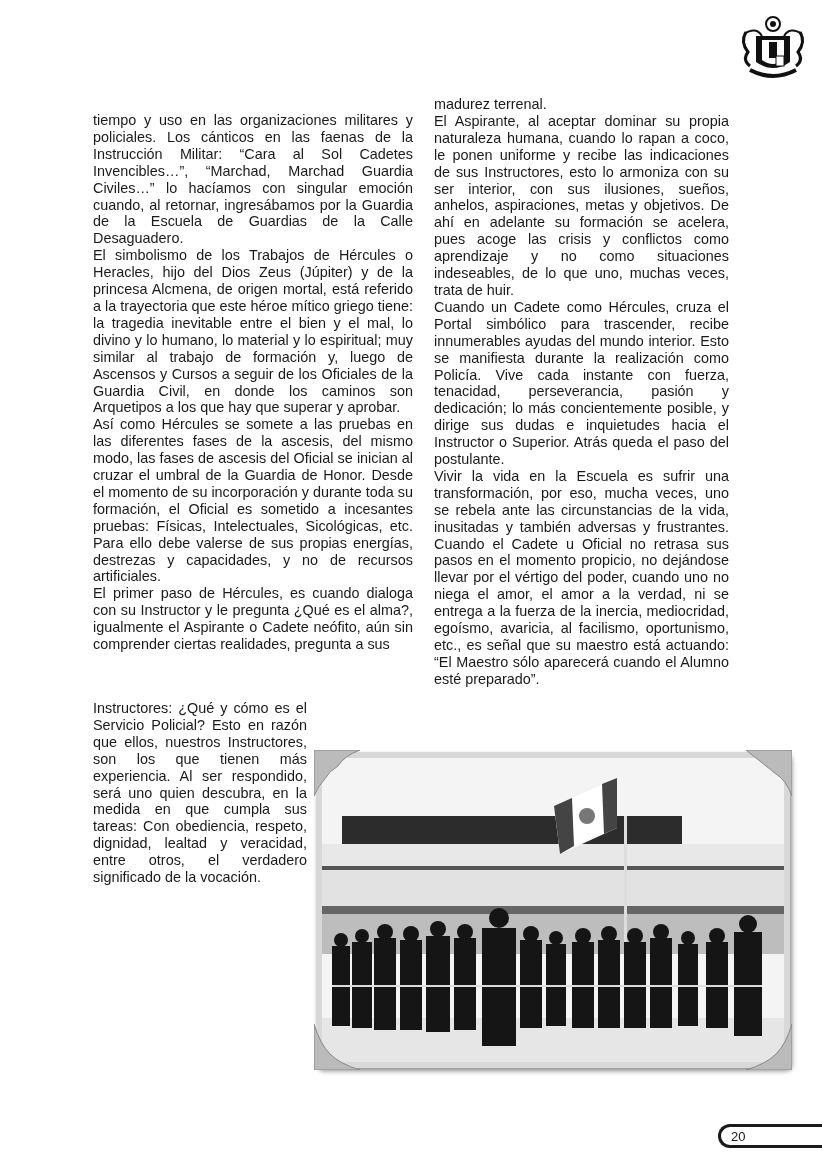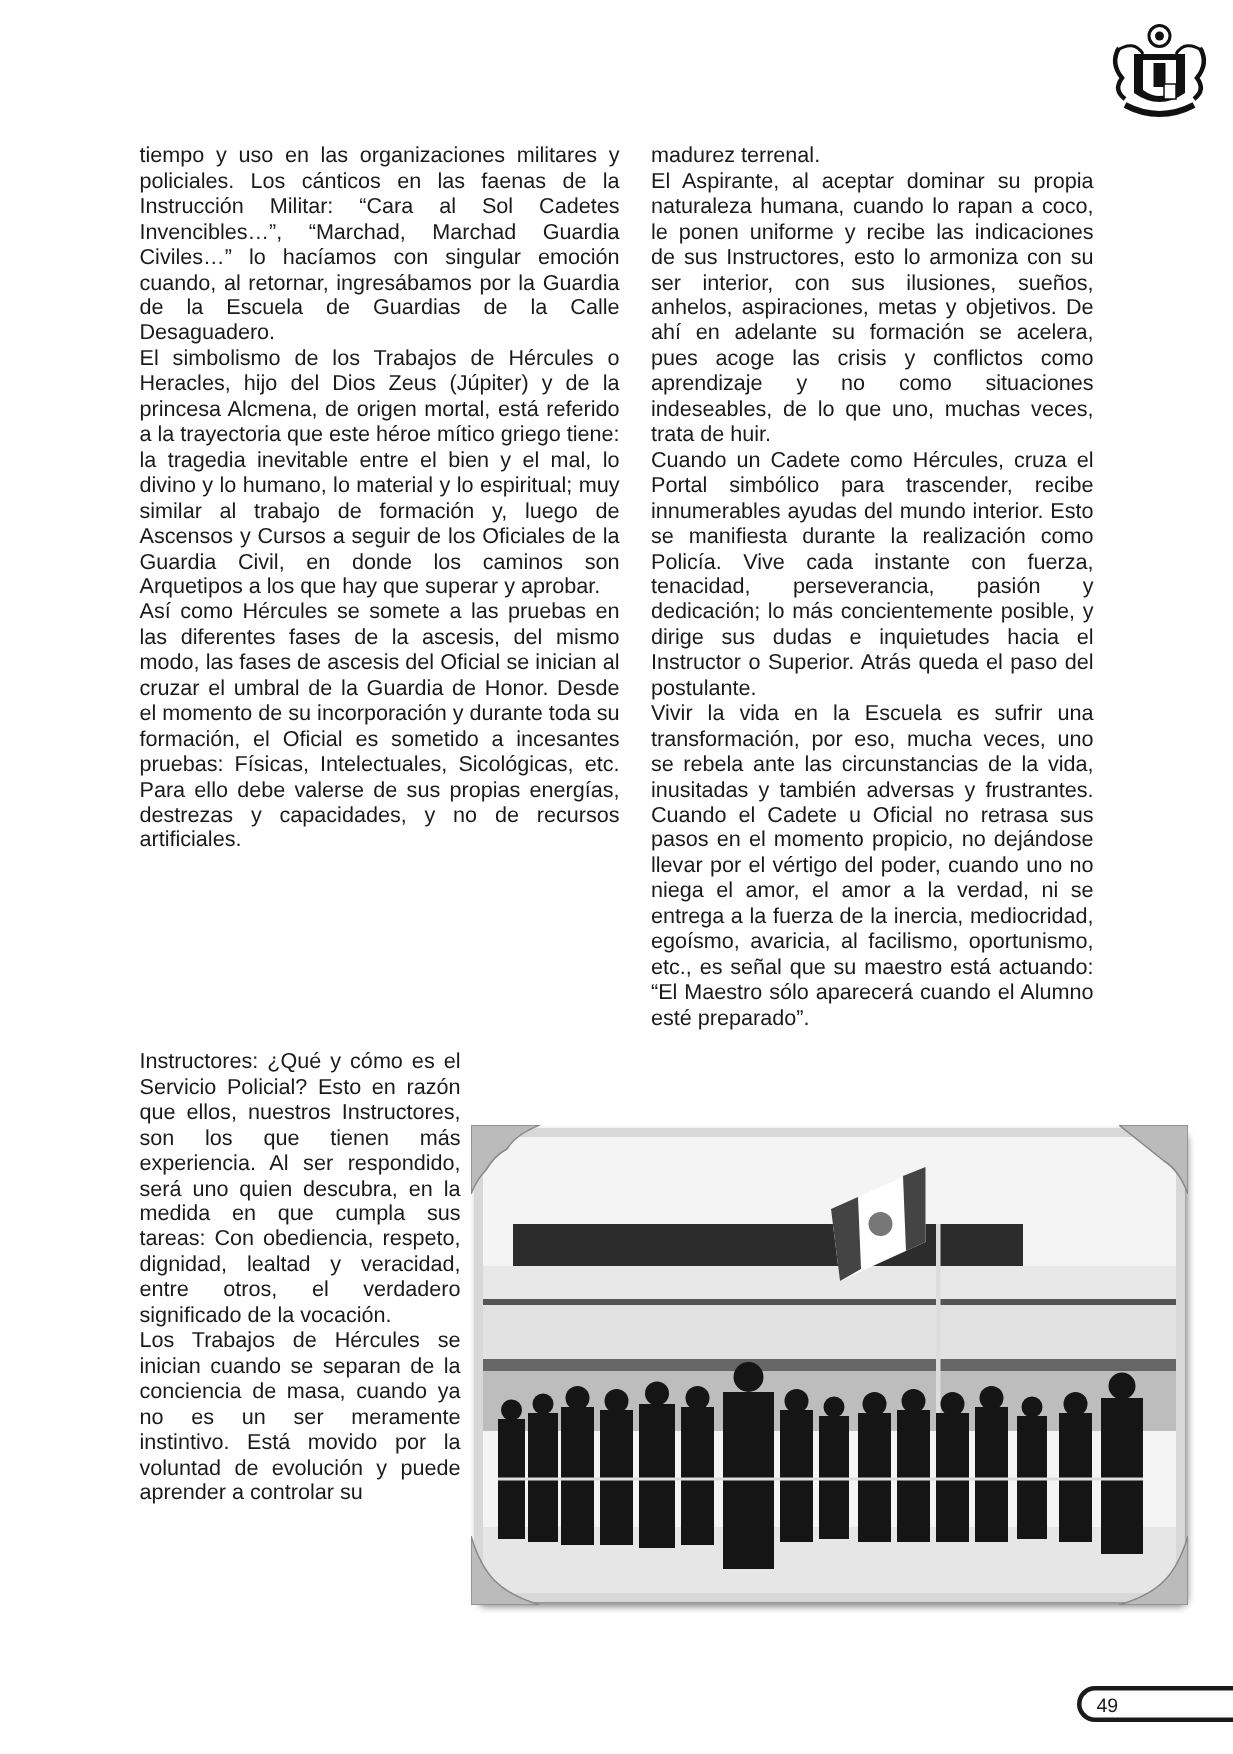--- a/index.html
+++ b/index.html
@@ -1,20 +1,20 @@
 <!DOCTYPE html>
 <html><head>
 <meta charset="utf-8">
 <style>
   html, body { margin: 0; padding: 0; }
   body { width: 822px; height: 1169px; background: #ffffff; position: relative; overflow: hidden;
          font-family: "Liberation Sans", sans-serif; color: #1a1a1a; }
   .col { position: absolute; font-size: 14.4px; line-height: 16.9px; text-align: justify; }
   .col p { margin: 0; }
-  .col-left-top { left: 93px; top: 96px; width: 320px; }
+  .col-left-top { left: 93px; top: 112px; width: 320px; }
   .col-left-narrow { left: 93px; top: 700px; width: 214px; }
   .col-right { left: 434px; top: 96px; width: 295px; }
   .bold { font-weight: normal; }
   .logo { position: absolute; left: 738px; top: 12px; width: 70px; height: 72px; }
   .photo-frame { position: absolute; left: 316px; top: 752px; width: 474px; height: 316px;
                  background: #d8d8d8; border-radius: 6px; box-shadow: 2px 3px 5px rgba(0,0,0,0.45); }
   .photo { position: absolute; left: 6px; top: 6px; right: 6px; bottom: 6px; overflow: hidden; background: #f2f2f2; }
   .corner { position: absolute; width: 46px; height: 46px; }
   .page-num { position: absolute; left: 718px; top: 1124px; width: 110px; height: 24px;
               border: 3px solid #1a1a1a; border-right: none; border-radius: 14px 0 0 14px; box-sizing: border-box; }
@@ -36,25 +36,25 @@
     <rect x="31" y="30" width="8" height="16" fill="#111"></rect>
     <rect x="38" y="44" width="8" height="10" fill="#fff" stroke="#111" stroke-width="1"></rect>
     <path d="M12 58 Q35 70 58 58" fill="none" stroke="#111" stroke-width="4"></path>
   </svg>
 </div>
 
 <div class="col col-left-top">
   <p>tiempo y uso en las organizaciones militares y policiales. Los cánticos en las faenas de la Instrucción Militar: “Cara al Sol Cadetes Invencibles…”, “Marchad, Marchad Guardia Civiles…” lo hacíamos con singular emoción cuando, al retornar, ingresábamos por la Guardia de la Escuela de Guardias de la Calle Desaguadero.</p>
   <p>El simbolismo de los Trabajos de Hércules o Heracles, hijo del Dios Zeus (Júpiter) y de la princesa Alcmena, de origen mortal, está referido a la trayectoria que este héroe mítico griego tiene: la tragedia inevitable entre el bien y el mal, lo divino y lo humano, lo material y lo espiritual; muy similar al trabajo de formación y, luego de Ascensos y Cursos a seguir de los Oficiales de la Guardia Civil, en donde los caminos son Arquetipos a los que hay que superar y aprobar.</p>
   <p>Así como Hércules se somete a las pruebas en las diferentes fases de la ascesis, del mismo modo, las fases de ascesis del Oficial se inician al cruzar el umbral de la Guardia de Honor. Desde el momento de su incorporación y durante toda su formación, el Oficial es sometido a incesantes pruebas: Físicas, Intelectuales, Sicológicas, etc. Para ello debe valerse de sus propias energías, destrezas y capacidades, y no de recursos artificiales.</p>
+  <p>El primer paso de Hércules, es cuando dialoga con su Instructor y le pregunta ¿Qué es el alma?, igualmente el Aspirante o Cadete neófito, aún sin comprender ciertas realidades, pregunta a sus</p>
 </div>
 
 <div class="col col-left-narrow">
   <p>Instructores: ¿Qué y cómo es el Servicio Policial? Esto en razón que ellos, nuestros Instructores, son los que tienen más experiencia. Al ser respondido, será uno quien descubra, en la medida en que cumpla sus tareas: Con obediencia, respeto, dignidad, lealtad y veracidad, entre otros, el verdadero significado de la vocación.</p>
-  <p>Los Trabajos de Hércules se inician cuando se separan de la conciencia de masa, cuando ya no es un ser meramente instintivo. Está movido por la voluntad de evolución y puede aprender a controlar su</p>
 </div>
 
 <div class="col col-right">
   <p>madurez terrenal.</p>
   <p>El Aspirante, al aceptar dominar su propia naturaleza humana, cuando lo rapan a coco, le ponen uniforme y recibe las indicaciones de sus Instructores, esto lo armoniza con su ser interior, con sus ilusiones, sueños, anhelos, aspiraciones, metas y objetivos. De ahí en adelante su formación se acelera, pues acoge las crisis y conflictos como aprendizaje y no como situaciones indeseables, de lo que uno, muchas veces, trata de huir.</p>
   <p>Cuando un Cadete como Hércules, cruza el Portal simbólico para trascender, recibe innumerables ayudas del mundo interior. Esto se manifiesta durante la realización como Policía. Vive cada instante con fuerza, tenacidad, perseverancia, pasión y dedicación; lo más concientemente posible, y dirige sus dudas e inquietudes hacia el Instructor o Superior. Atrás queda el paso del postulante.</p>
   <p><span>Vivir la vida en la Escuela es sufrir una transformación, por eso, mucha veces, uno se rebela ante las circunstancias de la vida, inusitadas y también adversas y frustrantes. Cuando el Cadete u Oficial no retrasa sus pasos en el momento propicio, no dejándose llevar por el vértigo del poder, cuando uno no niega el amor, el amor a la verdad, ni se entrega a la fuerza de la inercia, mediocridad, egoísmo, avaricia, al facilismo, oportunismo, etc., es señal que su maestro está actuando: </span><span class="bold">“El Maestro sólo aparecerá cuando el Alumno esté preparado”</span><span>.</span></p>
 </div>
 
 <div class="photo-frame">
@@ -126,14 +126,14 @@
   </svg>
   <svg class="corner" style="left:-2px;bottom:-2px;" viewBox="0 0 46 46">
     <path d="M0 0 L0 46 L46 46 Q26 40 16 30 Q6 20 0 0 Z" fill="#bbb" stroke="#888"></path>
   </svg>
   <svg class="corner" style="right:-2px;bottom:-2px;" viewBox="0 0 46 46">
     <path d="M46 0 L46 46 L0 46 Q20 40 30 30 Q40 20 46 0 Z" fill="#bbb" stroke="#888"></path>
   </svg>
 </div>
 
 <div class="page-num">
-  <span>49</span>
+  <span>20</span>
 </div>
 
 </body></html>

